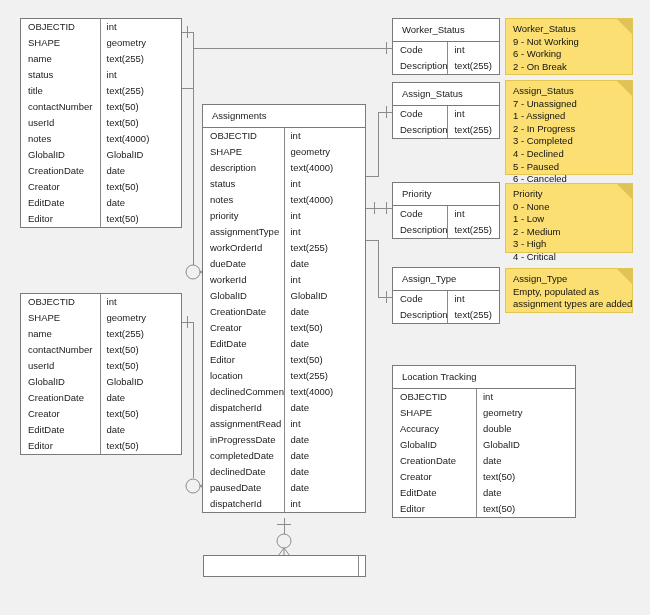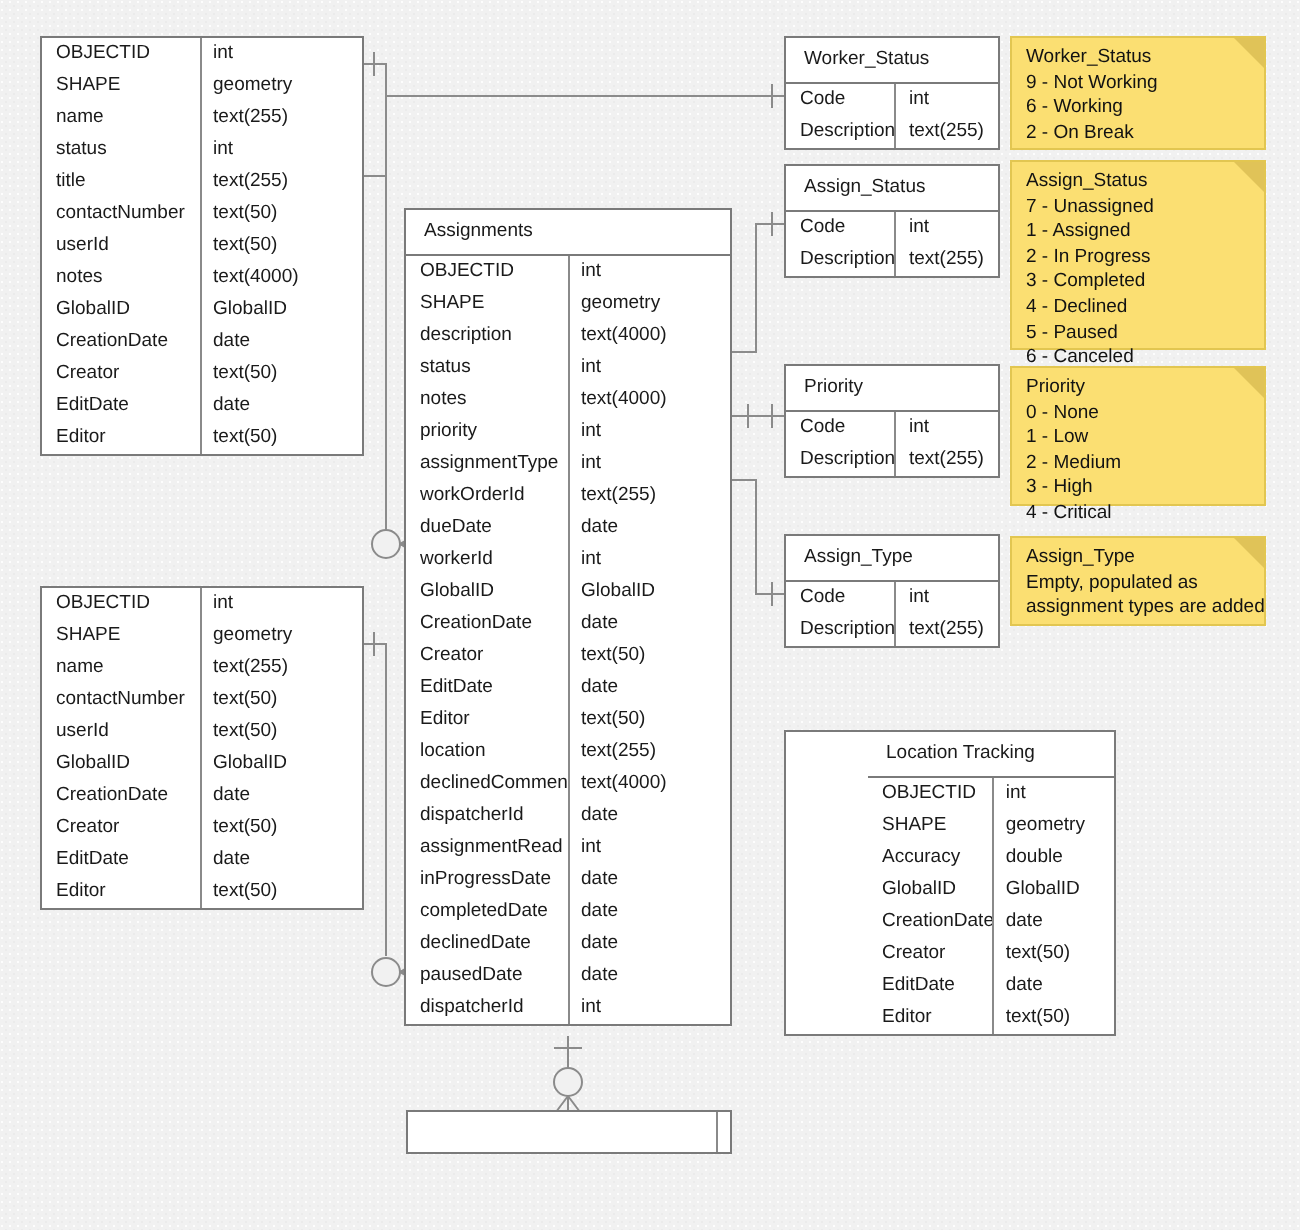--- a/index.html
+++ b/index.html
@@ -355,21 +355,21 @@
         <div class="thead">Assign_Type</div>
         <div class="row">
           <div class="f" style="width: 56px;">Code</div>
           <div class="t" style="width: 51px;">int</div>
         </div>
         <div class="row">
           <div class="f" style="width: 56px;">Description</div>
           <div class="t" style="width: 51px;">text(255)</div>
         </div>
       </div>
-      <div class="table" style="left: 392px; top: 365px; width: 166px; padding-left: 41px;">
+      <div class="table" style="left: 392px; top: 365px; width: 184px;">
         <div class="thead">Location Tracking</div>
         <div class="row">
           <div class="f" style="width: 84px;">OBJECTID</div>
           <div class="t" style="width: 81px;">int</div>
         </div>
         <div class="row">
           <div class="f" style="width: 84px;">SHAPE</div>
           <div class="t" style="width: 81px;">geometry</div>
         </div>
         <div class="row">

